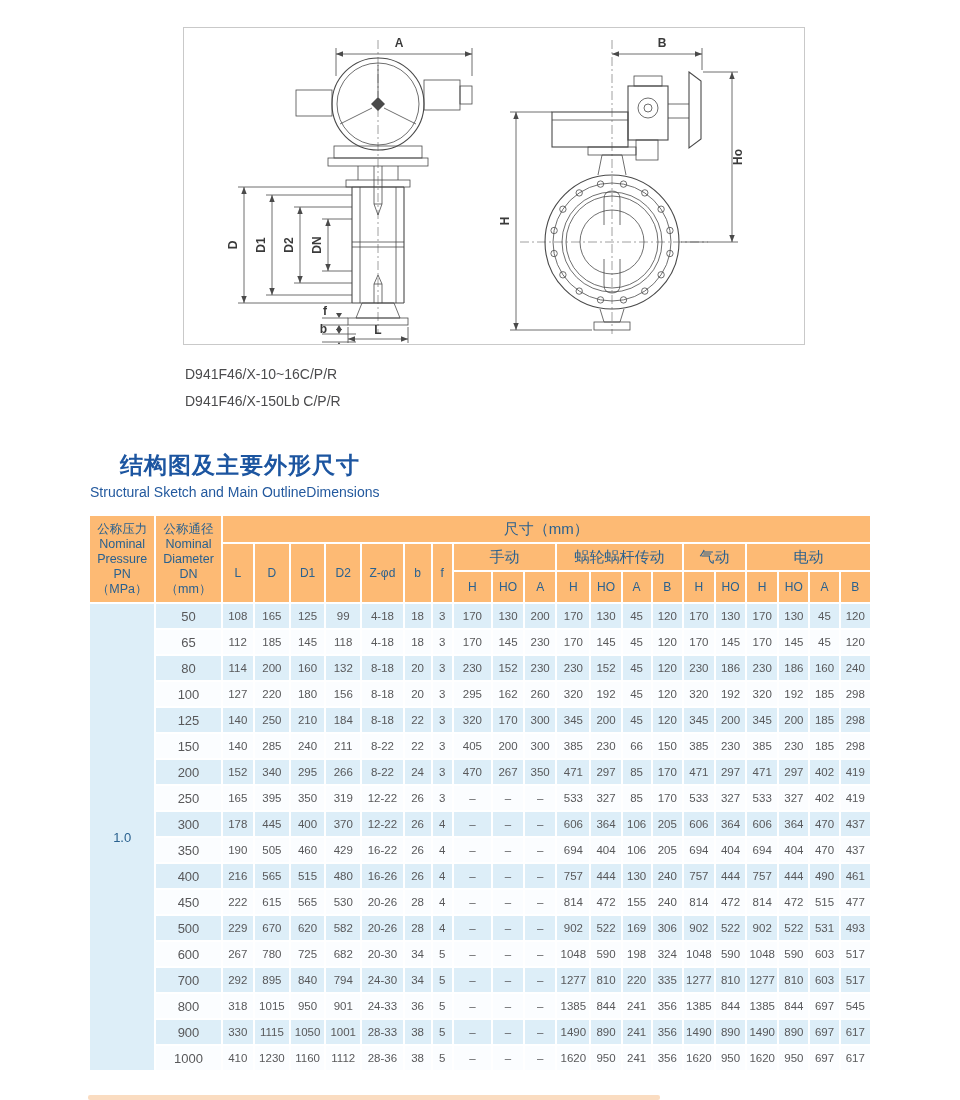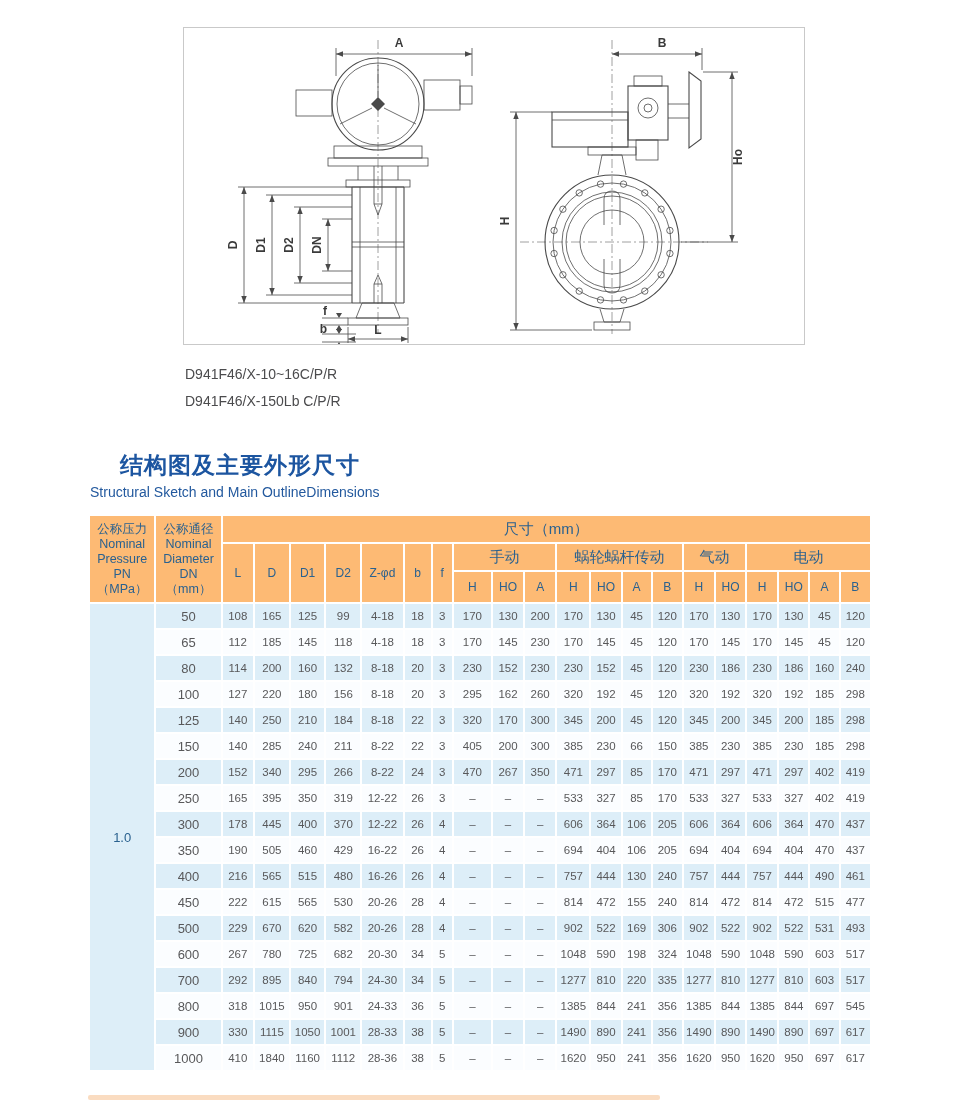--- a/index.html
+++ b/index.html
@@ -630,21 +630,21 @@
           <td>1490</td>
           <td>890</td>
           <td>1490</td>
           <td>890</td>
           <td>697</td>
           <td>617</td>
         </tr>
         <tr>
           <td class="dn-cell">1000</td>
           <td>410</td>
-          <td>1840</td>
+          <td>1230</td>
           <td>1160</td>
           <td>1112</td>
           <td>28-36</td>
           <td>38</td>
           <td>5</td>
           <td>–</td>
           <td>–</td>
           <td>–</td>
           <td>1620</td>
           <td>950</td>

